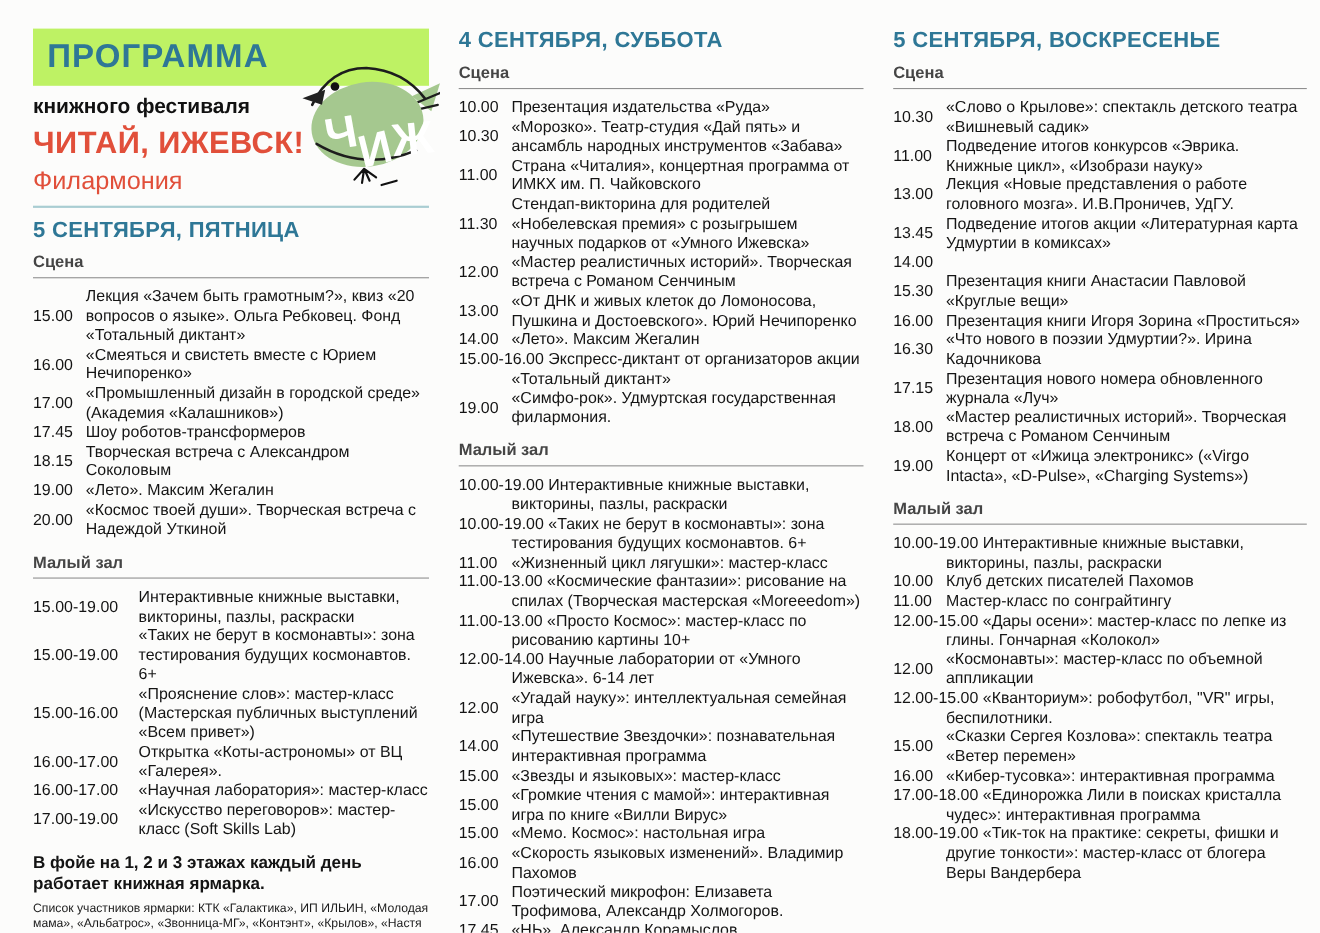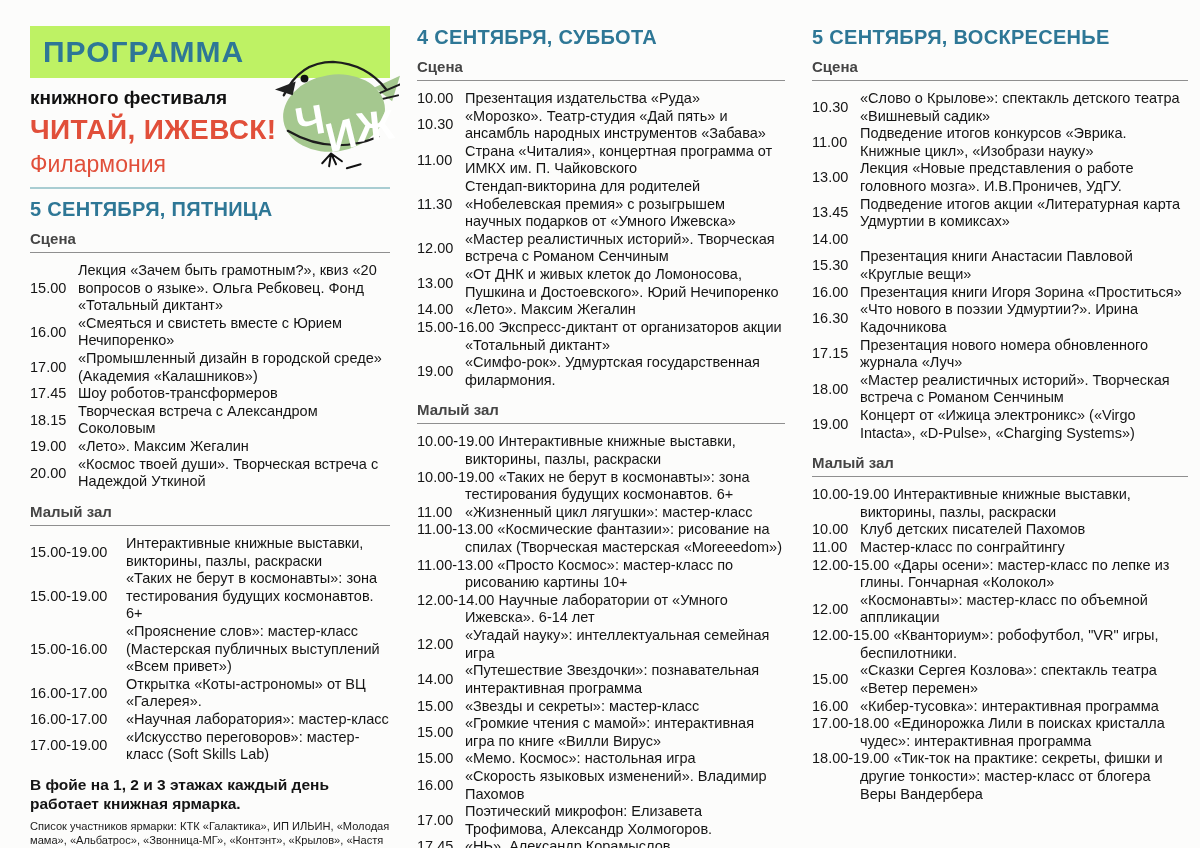--- a/index.html
+++ b/index.html
@@ -206,21 +206,21 @@
           <div class="item">
             <span class="t">12.00</span> 
             <span class="x">«Угадай науку»: интеллектуальная семейная игра</span>
           </div>
           <div class="item">
             <span class="t">14.00</span> 
             <span class="x">«Путешествие Звездочки»: познавательная интерактивная программа</span>
           </div>
           <div class="item">
             <span class="t">15.00</span> 
-            <span class="x">«Звезды и секреты»: мастер-класс</span>
+            <span class="x">«Звезды и языковых»: мастер-класс</span>
           </div>
           <div class="item">
             <span class="t">15.00</span> 
             <span class="x">«Громкие чтения с мамой»: интерактивная игра по книге «Вилли Вирус»</span>
           </div>
           <div class="item">
             <span class="t">15.00</span> 
             <span class="x">«Мемо. Космос»: настольная игра</span>
           </div>
           <div class="item">

